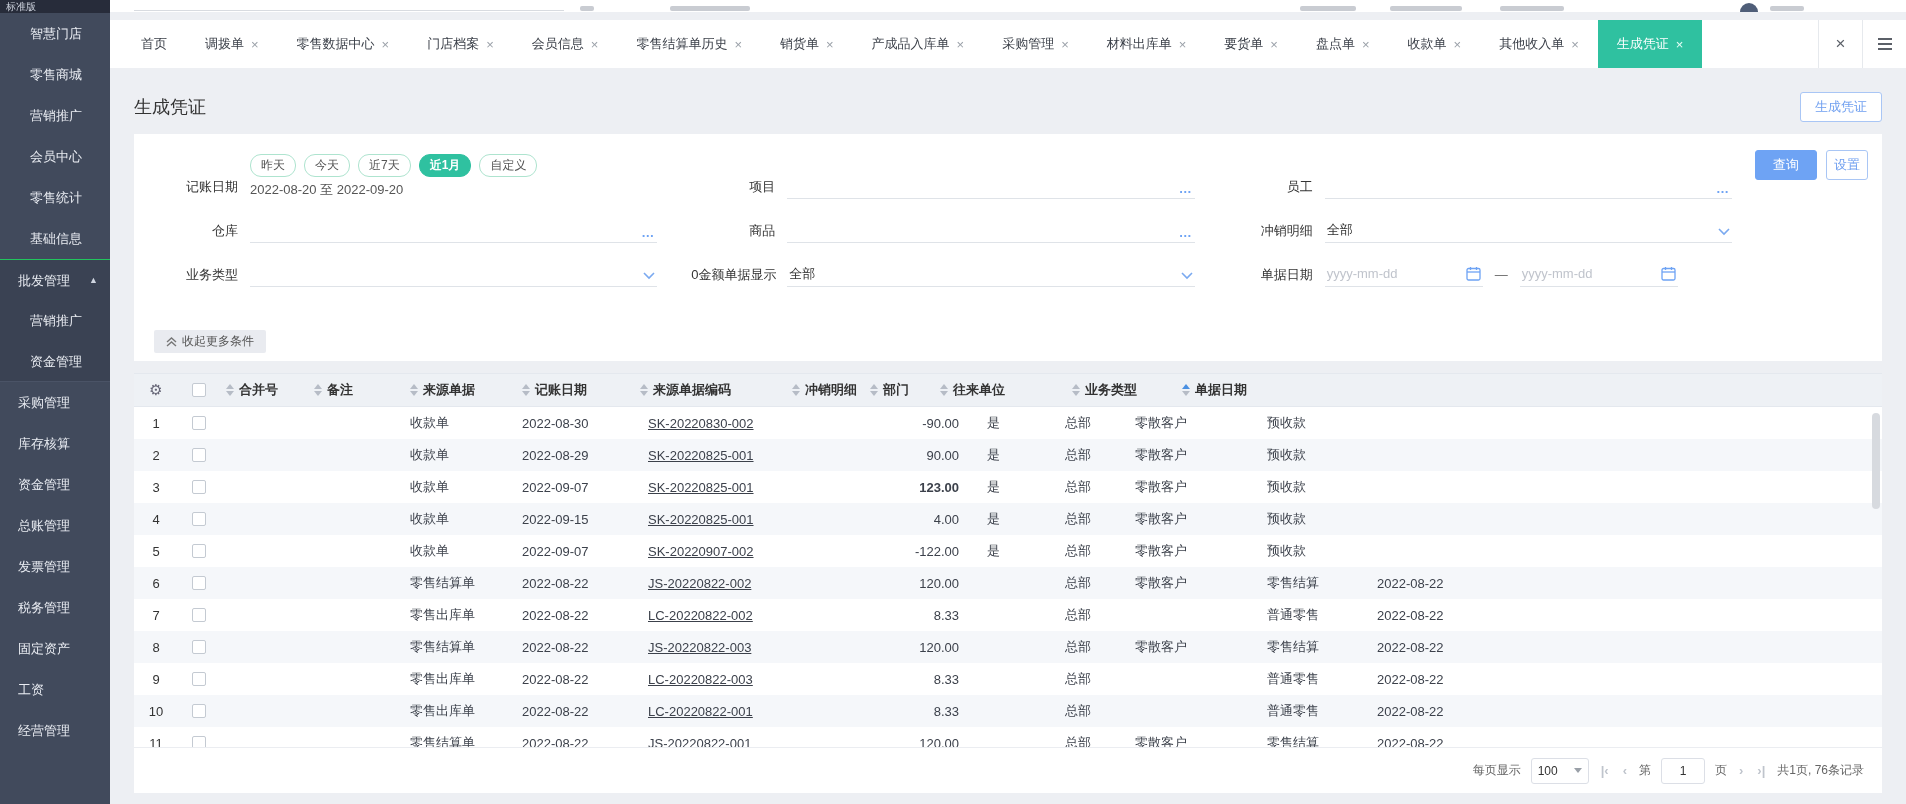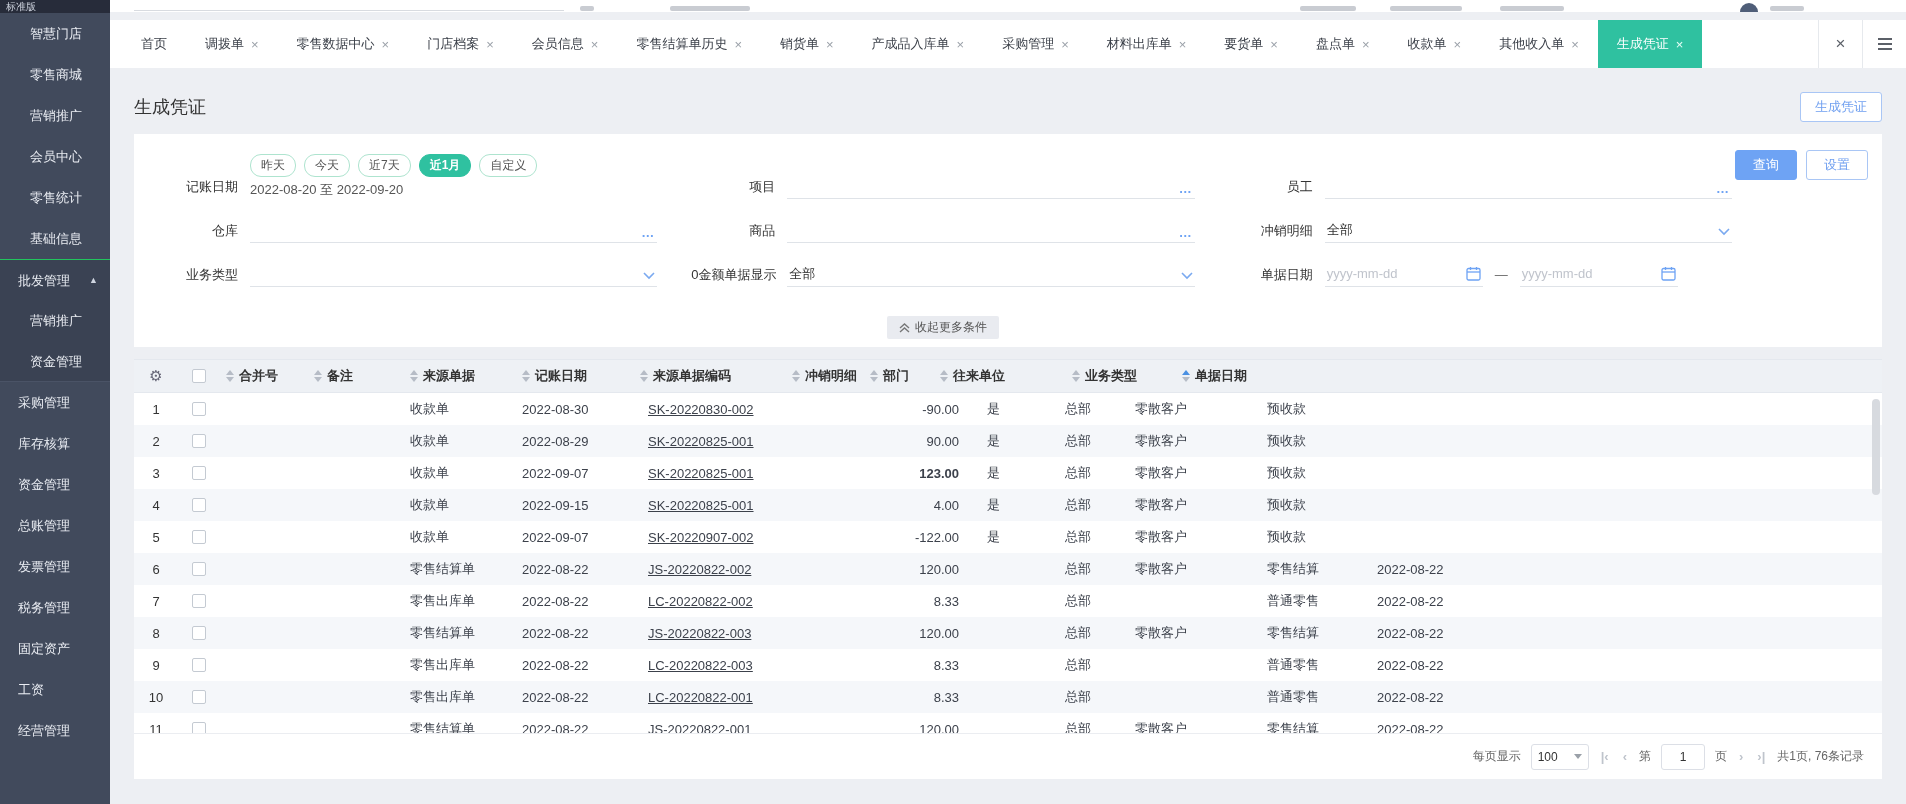--- a/index.html
+++ b/index.html
@@ -59,21 +59,21 @@
   .pills { display:flex; gap:8px; align-items:center; }
   .pill { border:1px solid #aee4cf; border-radius:11px; padding:2px 10px; font-size:12px; color:#555; background:#fff; cursor:pointer; white-space:nowrap; }
   .pill.active { background:#2fc1a0; border-color:#2fc1a0; color:#fff; font-weight:bold; }
   .date-range { margin-top:4px; color:#555; font-size:13px; }
   .rq-wrap { display:flex; flex-direction:column; align-items:flex-start; flex:1; }
   .din { display:flex; align-items:center; border-bottom:1px solid #dfe3e8; width:158px; height:26px; position:relative; }
   .din .ph { color:#c0c4cc; font-size:13px; padding-left:2px; }
   .din svg { position:absolute; right:2px; top:5px; }
   .dash { margin:0 12px; color:#666; }
   .filter-btns { position:absolute; right:14px; top:16px; display:flex; flex-direction:row; gap:9px; }
-  .collapse-wrap { display:flex; justify-content:center; margin-top:11px; }
+  .collapse-wrap { display:flex; margin-top:25px; }
   .collapse-pill { background:#e9ebf0; border-radius:2px; padding:3px 12px; font-size:12px; color:#555;
     display:flex; align-items:center; gap:5px; cursor:pointer; }
 
   
   .table-card { background:#fff; margin-top:12px; position:relative; }
   .thead { display:flex; height:34px; background:#eef1f5; border-top:1px solid #e4e8ee; border-bottom:1px solid #e4e8ee; align-items:center; font-weight:bold; font-size:13px; color:#333; }
   .th { display:flex; align-items:center; padding:0 6px; height:100%; white-space:nowrap; overflow:hidden; }
   .th.right { justify-content:flex-end; padding-right:22px; }
   .col-gear { width:44px; flex:none; display:flex; align-items:center; justify-content:center; color:#667; font-size:15px; }
   .col-check { width:42px; flex:none; display:flex; align-items:center; justify-content:center; }
@@ -328,21 +328,21 @@
                 </svg>
               </span>
             </div>
           </div>
           <div></div>
             <div></div>
         </div>
 
         <div class="filter-btns">
           <button class="btn-blue">查询</button>
-          <button class="btn-outline" style="width:62px;padding:5px 0;">设置</button>
+          <button class="btn-outline" style="width:42px;padding:5px 0;">设置</button>
         </div>
 
         <div class="collapse-wrap">
           <div class="collapse-pill">
             <svg width="11" height="10">
               <polyline points="1,5 5.5,1 10,5" fill="none" stroke="#777" stroke-width="1.4"></polyline>
               <polyline points="1,9 5.5,5 10,9" fill="none" stroke="#777" stroke-width="1.4"></polyline>
             </svg>
             <span>收起更多条件</span>
           </div>

